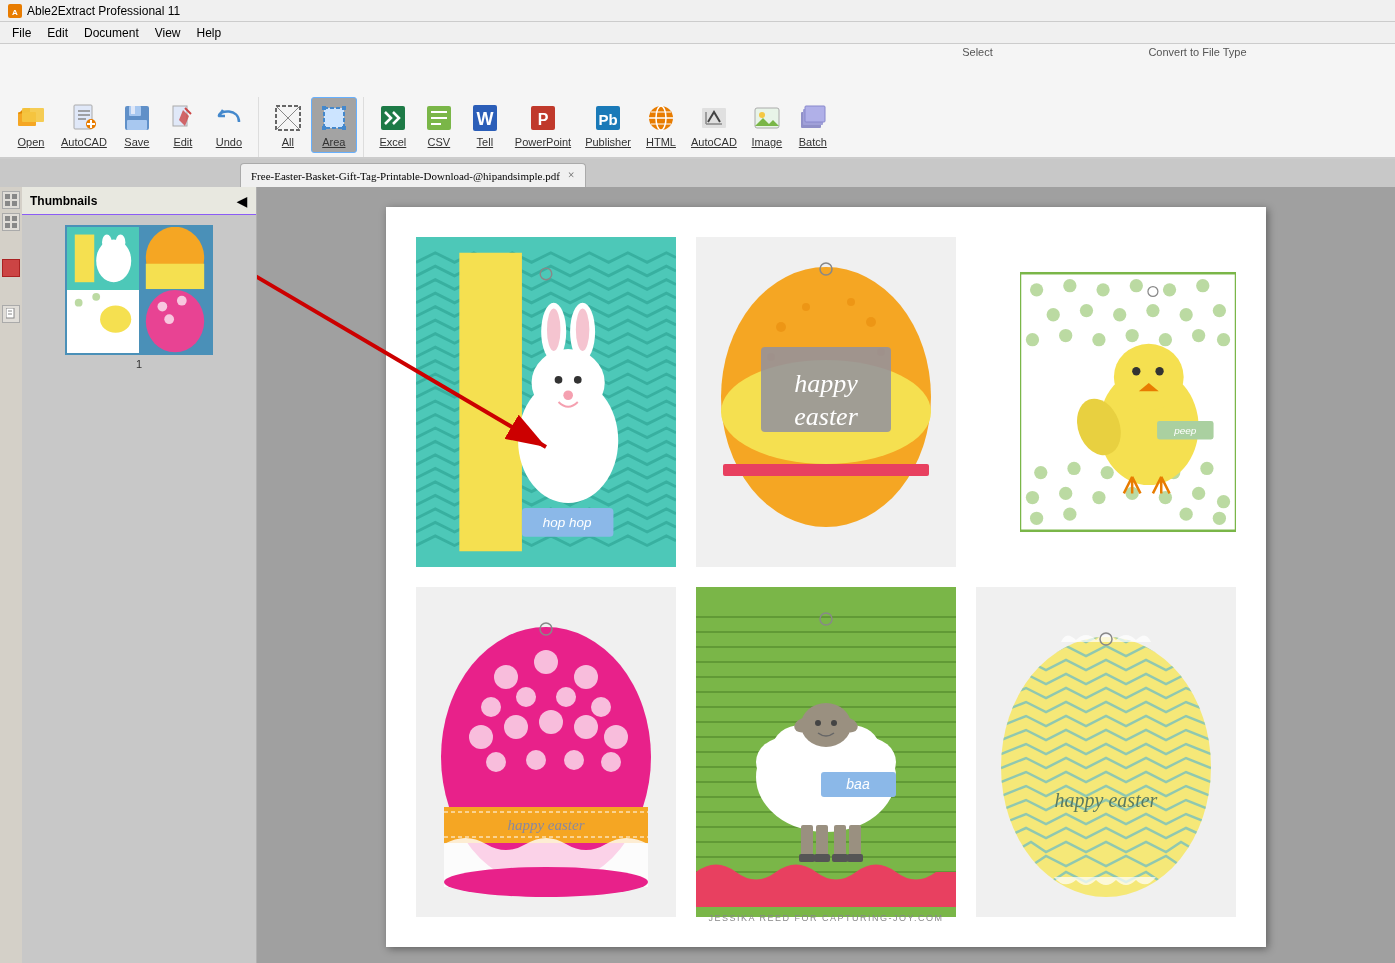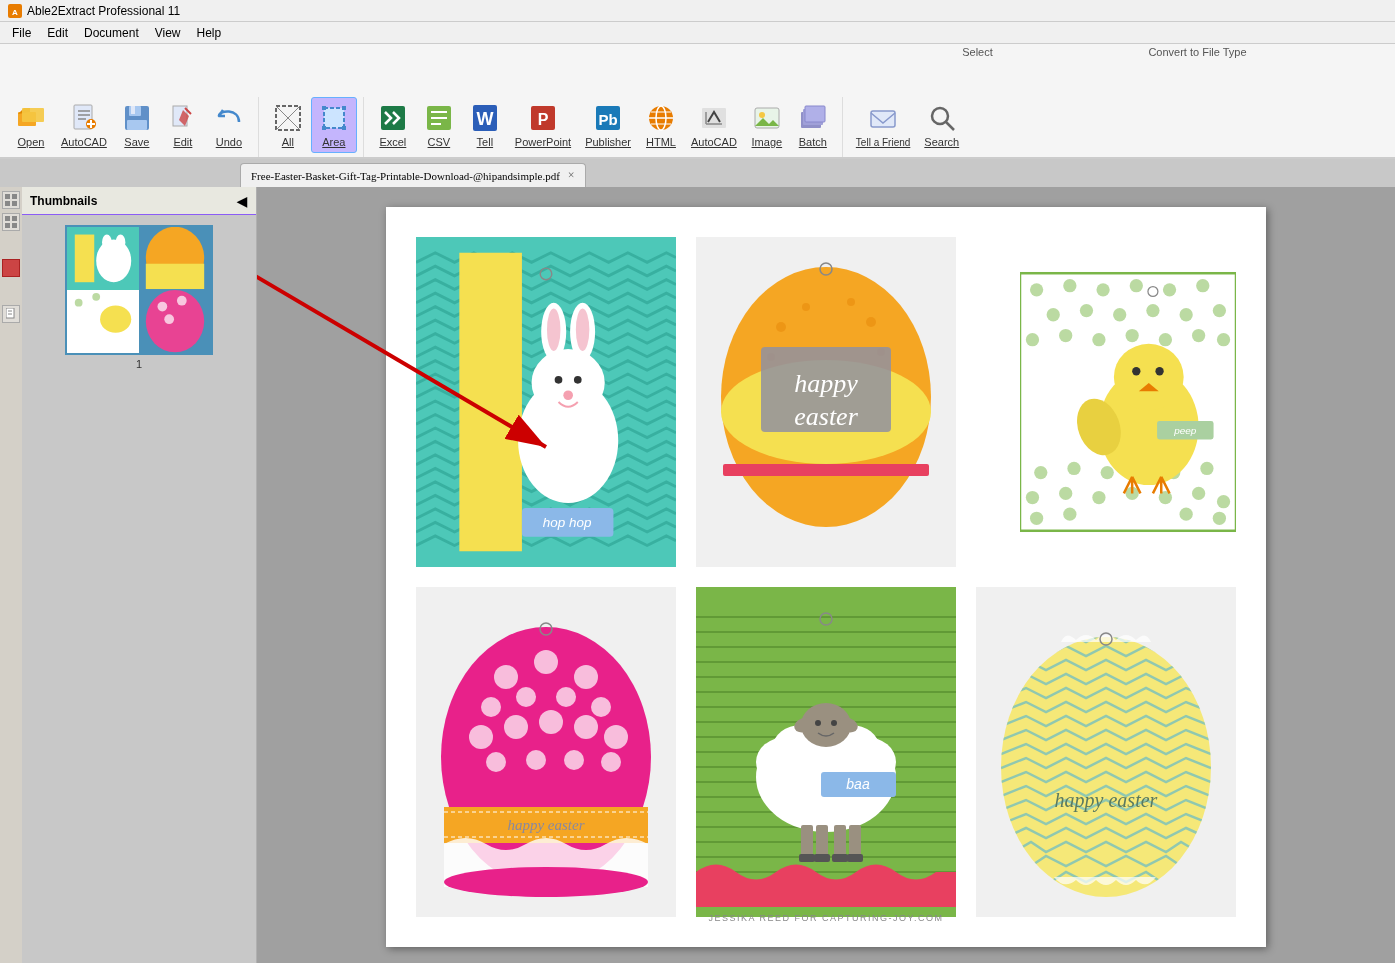--- a/index.html
+++ b/index.html
@@ -55,21 +55,21 @@
       display: flex;
       flex-direction: column;
       align-items: center;
       padding: 4px 6px;
       cursor: pointer;
       min-width: 44px;
       border: 1px solid transparent;
       border-radius: 3px;
       background: transparent;
     }
-    .toolbar-btn.active { background: #c4b5fd; border-color: #66b0ff; }
+    .toolbar-btn.active { background: #a3a3a3; border-color: #66b0ff; }
     .btn-icon {
       width: 32px;
       height: 32px;
       display: flex;
       align-items: center;
       justify-content: center;
       font-size: 20px;
     }
     .btn-label {
       font-size: 11px;
@@ -436,40 +436,20 @@
           <svg width="28" height="28" viewBox="0 0 28 28">
               <rect x="2" y="8" width="20" height="16" fill="#9090c8" rx="1"></rect>
               <rect x="4" y="5" width="20" height="16" fill="#a0a0d8" rx="1"></rect>
               <rect x="6" y="2" width="20" height="16" fill="#b0b0e8" rx="1" stroke="#8888cc" stroke-width="1"></rect>
             </svg>
         </div>
         <span class="btn-label">Batch</span>
       </div>
     </div>
 
-    <div class="toolbar-group">
-      <div class="toolbar-btn">
-        <div class="btn-icon">
-          <svg width="28" height="28" viewBox="0 0 28 28">
-              <rect x="2" y="6" width="24" height="16" fill="#e0e8f8" stroke="#8899cc" stroke-width="1.5" rx="2"></rect>
-              <path d="M2 8 L14 18 L26 8" fill="none" stroke="#8899cc" stroke-width="1.5"></path>
-            </svg>
-        </div>
-        <span class="btn-label" style="font-size:10px;">Tell a Friend</span>
-      </div>
-      <div class="toolbar-btn">
-        <div class="btn-icon">
-          <svg width="28" height="28" viewBox="0 0 28 28">
-              <circle cx="12" cy="12" r="8" fill="none" stroke="#666" stroke-width="2.5"></circle>
-              <line x1="18" y1="18" x2="26" y2="26" stroke="#666" stroke-width="2.5"></line>
-            </svg>
-        </div>
-        <span class="btn-label">Search</span>
-      </div>
-    </div>
   </div>
 </div>
 
 <div class="tab-bar">
   <div class="tab active">
     <span style="font-size:11px;">Free-Easter-Basket-Gift-Tag-Printable-Download-@hipandsimple.pdf</span>
     <span class="tab-close">×</span>
   </div>
 </div>
 

